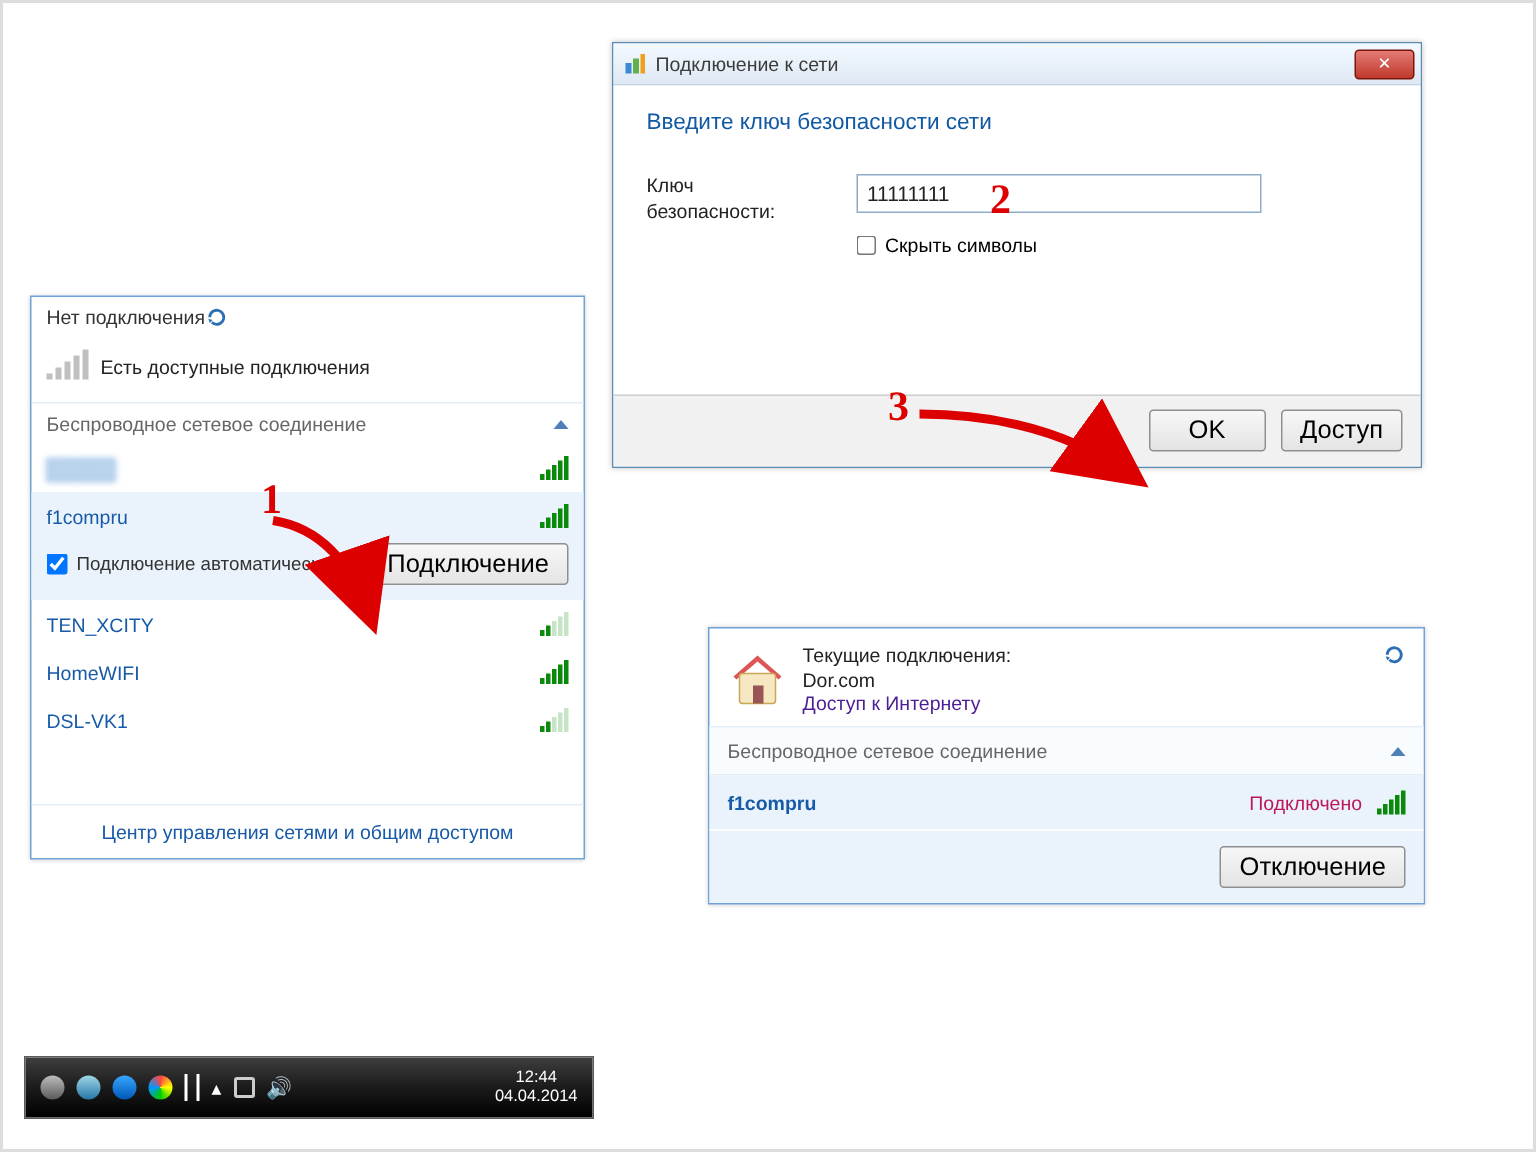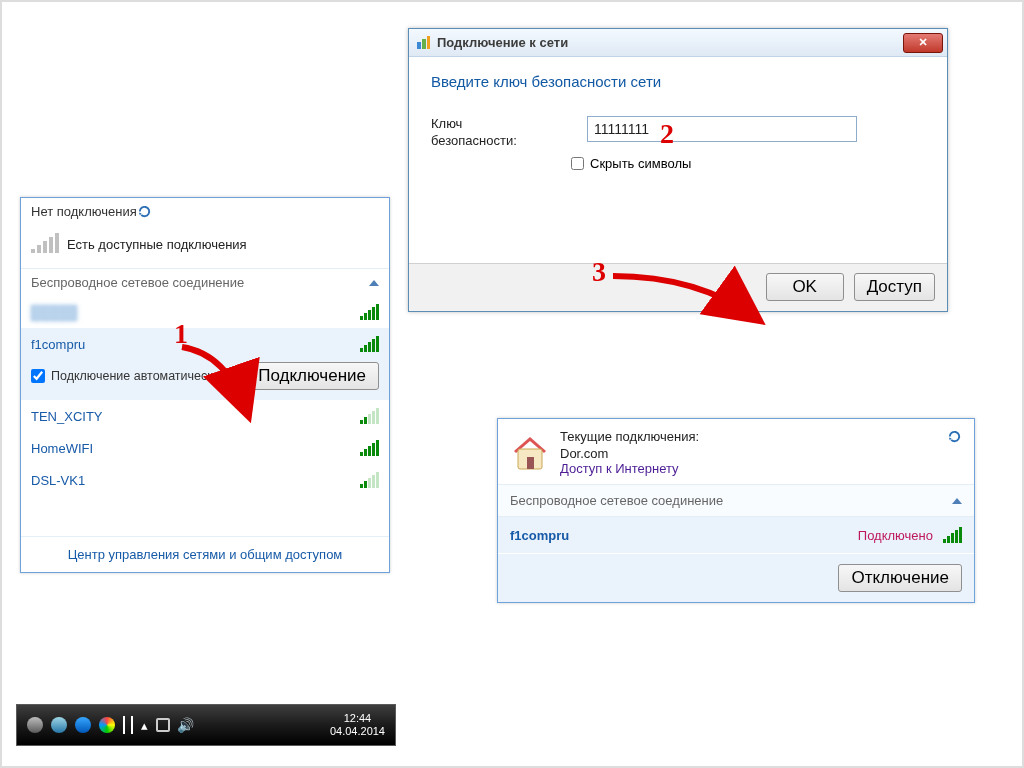--- a/index.html
+++ b/index.html
@@ -117,55 +117,53 @@
     width:540px;
     background:linear-gradient(#f6fbff,#eaf2fb);
     border:1px solid #5c8db5;
     box-shadow:0 0 4px rgba(0,0,0,.25);
   }
   .titlebar{
     height:28px;display:flex;align-items:center;justify-content:space-between;
     padding:0 0 0 6px;
     background:linear-gradient(#f3f9ff,#dfe9f4);
     border-bottom:1px solid #c0d4e6;
-    font-weight:bold;
   }
   .titlebar .t{display:flex;align-items:center;gap:6px;color:#3c3c3c}
   .closebtn{
     width:40px;height:20px;margin-right:4px;
     background:linear-gradient(#e47b74,#c0392b);
     border:1px solid #7a150b;border-radius:3px;
     display:flex;align-items:center;justify-content:center;
     color:#fff;font-size:11px;
     cursor:pointer;
   }
   .dlg-body{padding:16px 22px 22px 22px;background:#fff}
   .dlg-heading{color:#1259a4;font-size:15px;margin-bottom:26px}
-  .form-row{display:flex;align-items:flex-start;gap:46px;margin-bottom:6px}
+  .form-row{display:flex;align-items:flex-start;gap:30px;margin-bottom:6px}
   .form-row label{width:110px;color:#222;line-height:1.3}
   .form-row input[type=text]{
     width:270px;height:26px;border:1px solid #8faccb;padding:2px 6px;font-size:14px;
     background:#fff;color:#222
   }
   .form-chk{margin-left:140px;display:flex;align-items:center;gap:6px;margin-top:2px}
   .dlg-footer{
     height:48px;background:#f1f1f1;border-top:1px solid #d0d0d0;
     display:flex;align-items:center;justify-content:flex-end;gap:10px;padding-right:12px
   }
   .dlg-footer button{min-width:78px;height:28px}
 
   
   .panel3{
     position:absolute;
     left:470px; top:416px;
     width:478px;
     background:#fff;
     border:1px solid #6ea2d8;
     box-shadow:0 0 3px rgba(0,0,0,.2);
-    margin-left:25px;
   }
   .p3-head{
     display:flex;justify-content:space-between;align-items:flex-start;
     padding:10px 12px 8px 12px;
   }
   .p3-head .left{display:flex;align-items:center;gap:10px}
   .house-icon{width:40px;height:36px;display:inline-block}
   .p3-head .txt{display:flex;flex-direction:column;color:#333}
   .p3-head .txt .title{color:#222;font-weight:400}
   .p3-cat{

